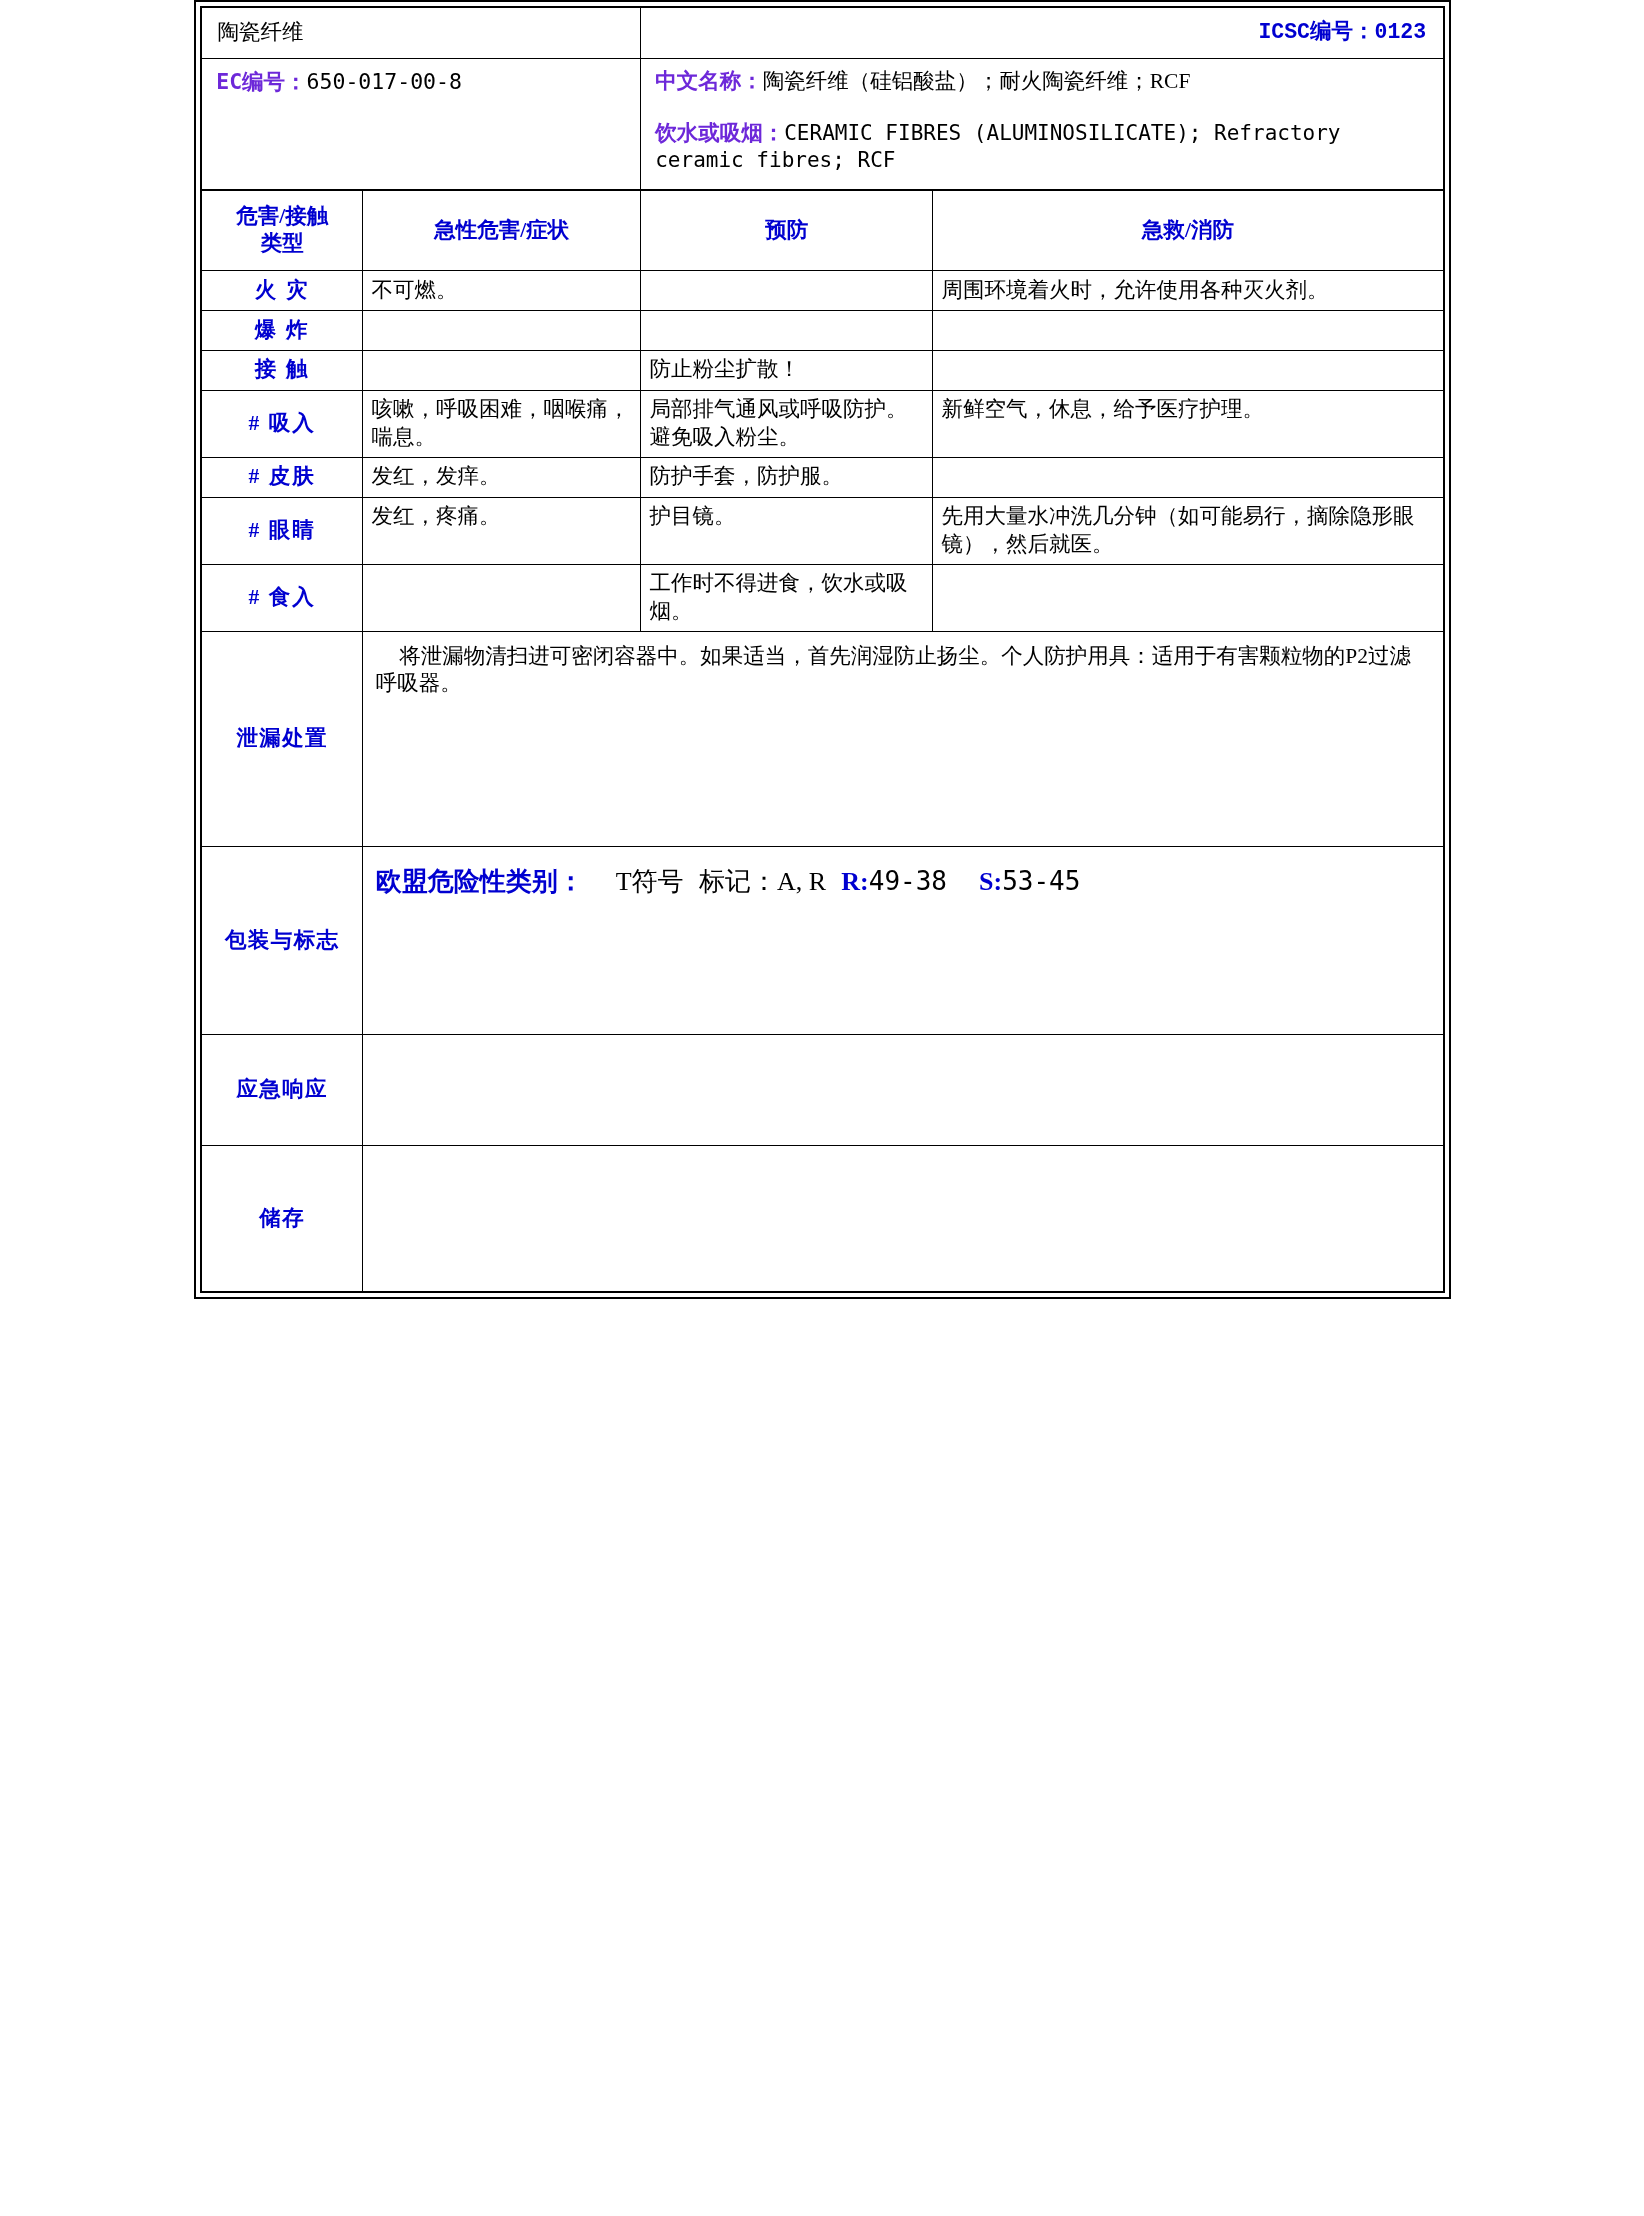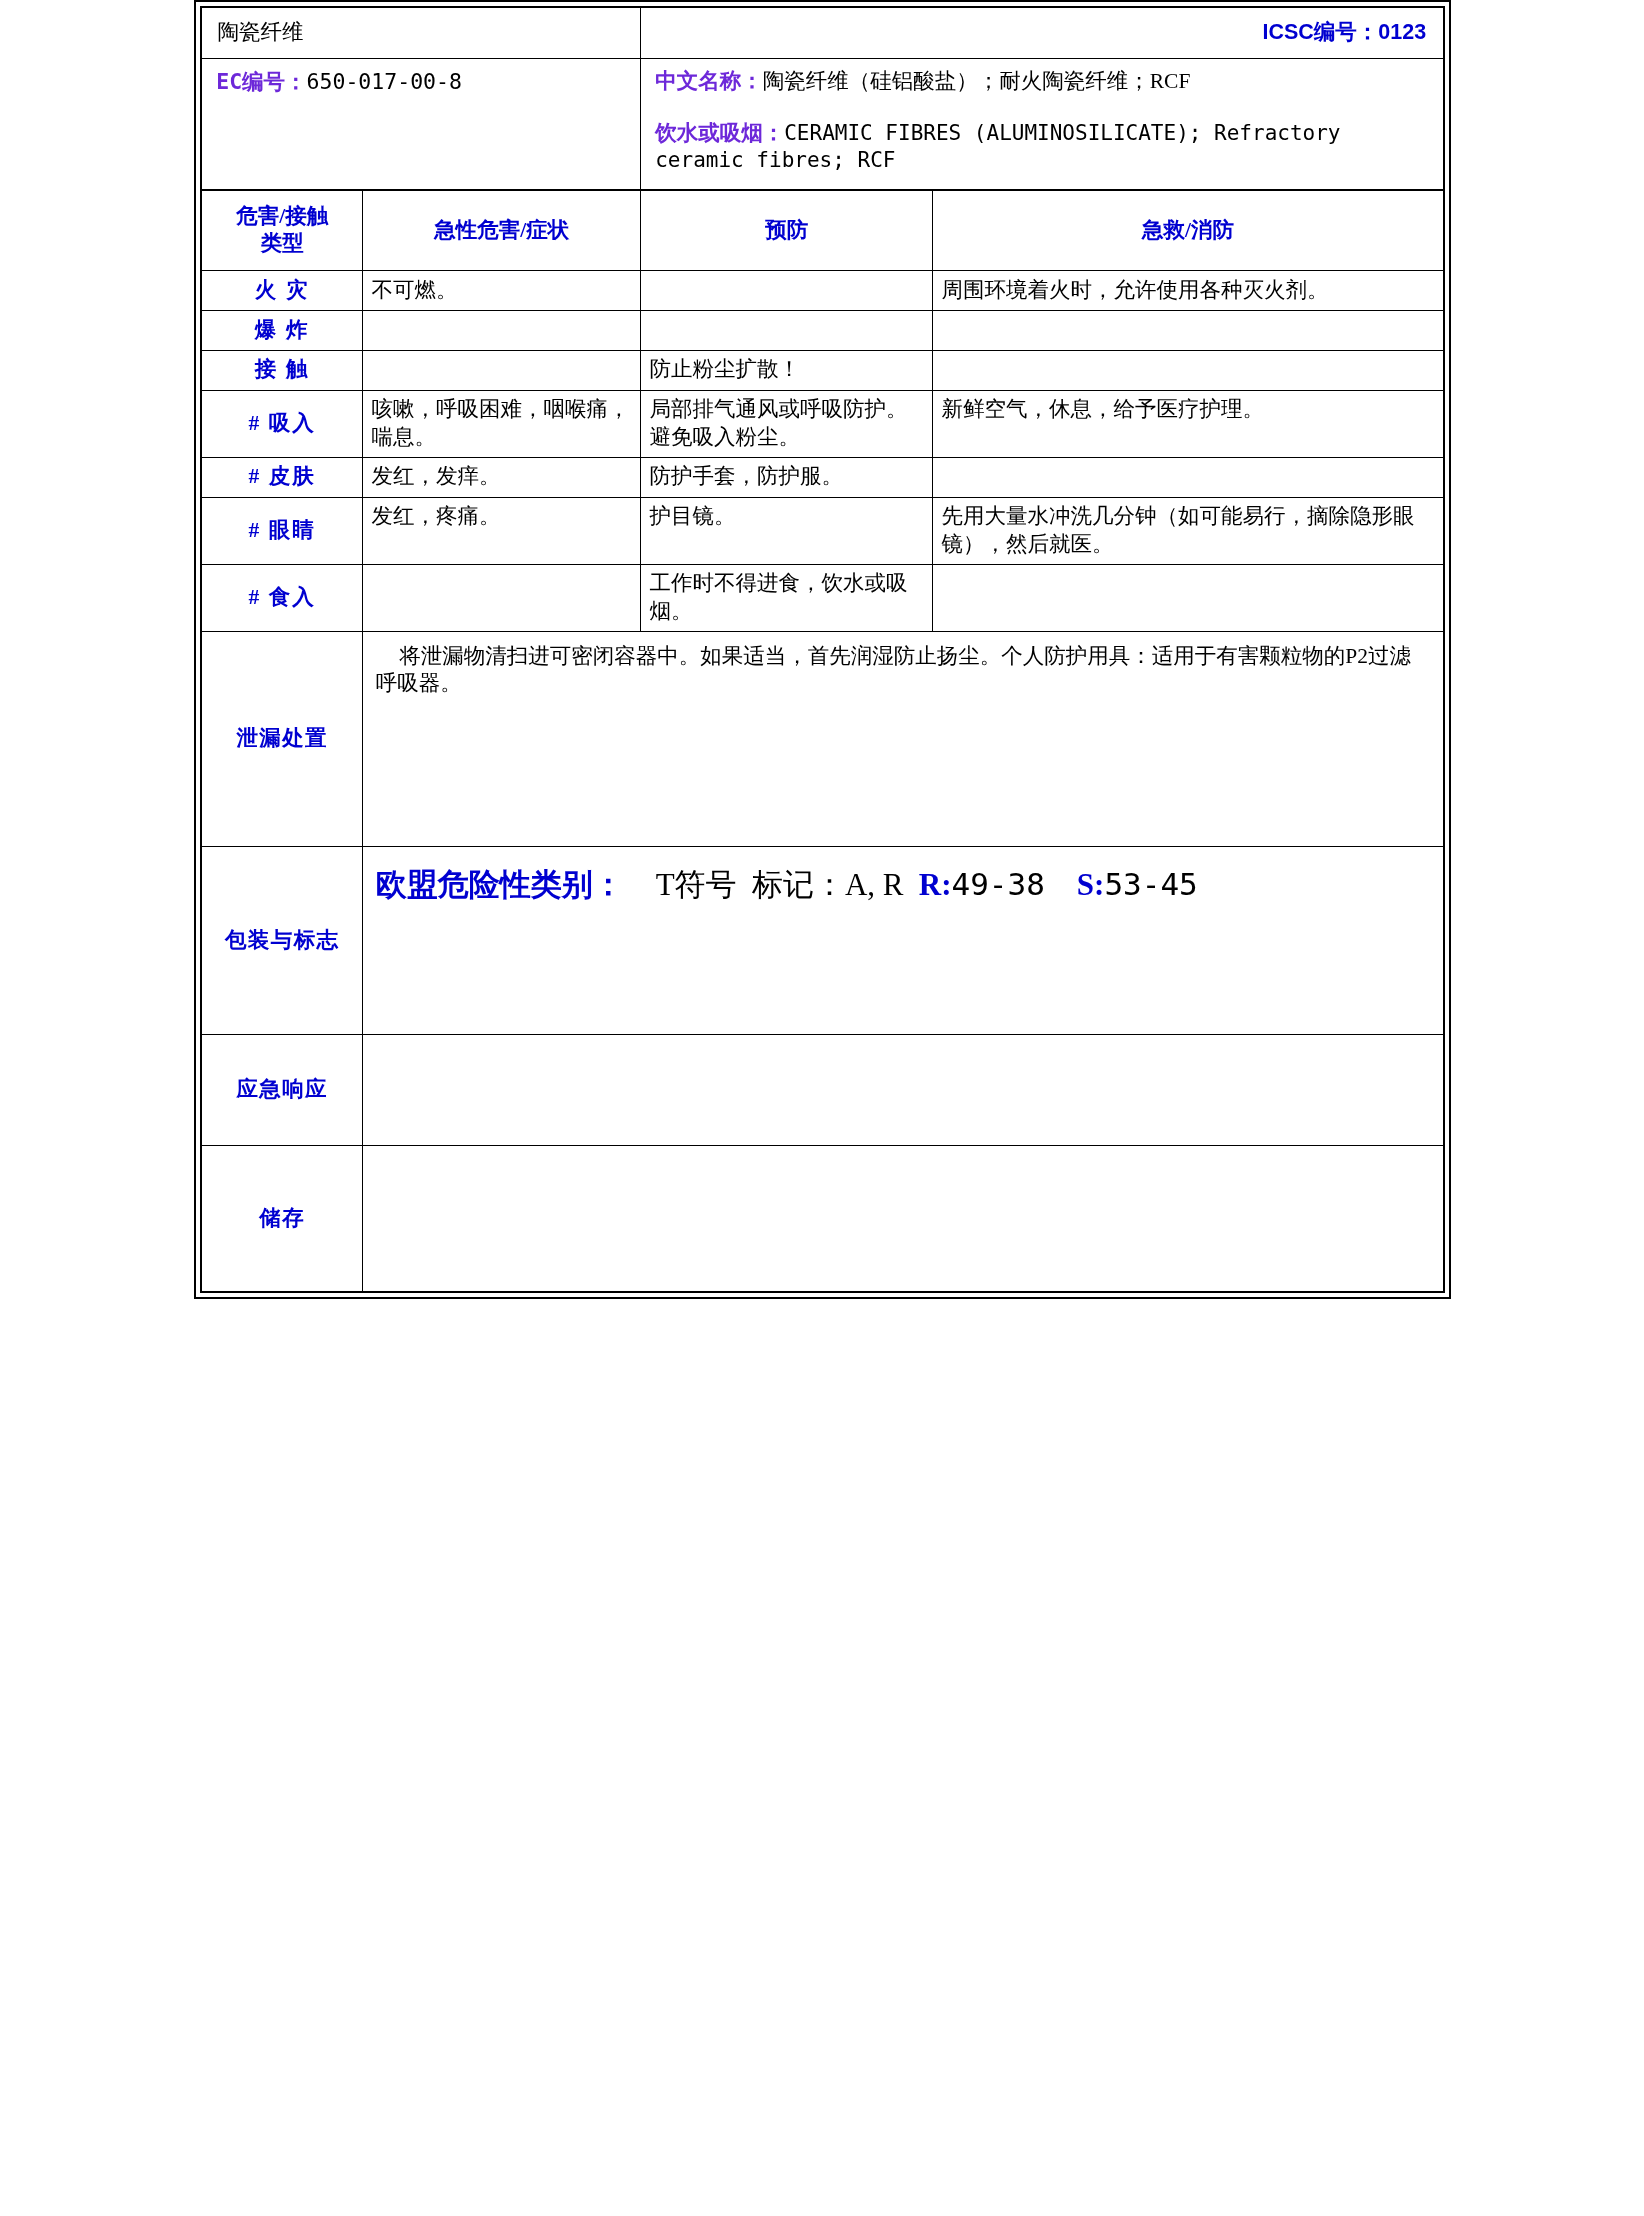--- a/index.html
+++ b/index.html
@@ -54,21 +54,21 @@
   }
   
   .hdr-name {
     font-size: 23px;
     padding: 11px 14px 11px 15.3px !important;
   }
   .hdr-icsc {
     text-align: right;
     color: #0000d0;
     font-weight: bold;
-    font-family: Liberation Sans, sans-serif;
+    font-family: Liberation Mono, monospace;
     font-size: 21.5px;
     padding: 11px 16.7px 11px 8.3px !important;
   }
   .ec-cell {
     font-size: 22px;
     padding: 9.7px 14px !important;
   }
   .lbl-blue {
     color: #6d28d9;
     font-weight: bold;
@@ -118,21 +118,21 @@
     font-size: 23.6px;
     vertical-align: middle !important;
     letter-spacing: 1.4px;
   }
   .sec-body {
     font-size: 23px;
     line-height: 1.5;
     padding: 11px 12.5px !important;
   }
   .pkg-line {
-    font-size: 31px;
+    font-size: 26px;
     padding-top: 7px;
   }
   .pkg-line .blue {
     color: #0000d0;
     font-weight: bold;
   }
   .pkg-line .code {
     font-family: "DejAVu Sans Mono", "Liberation Mono", monospace;
   }
   .indent {

